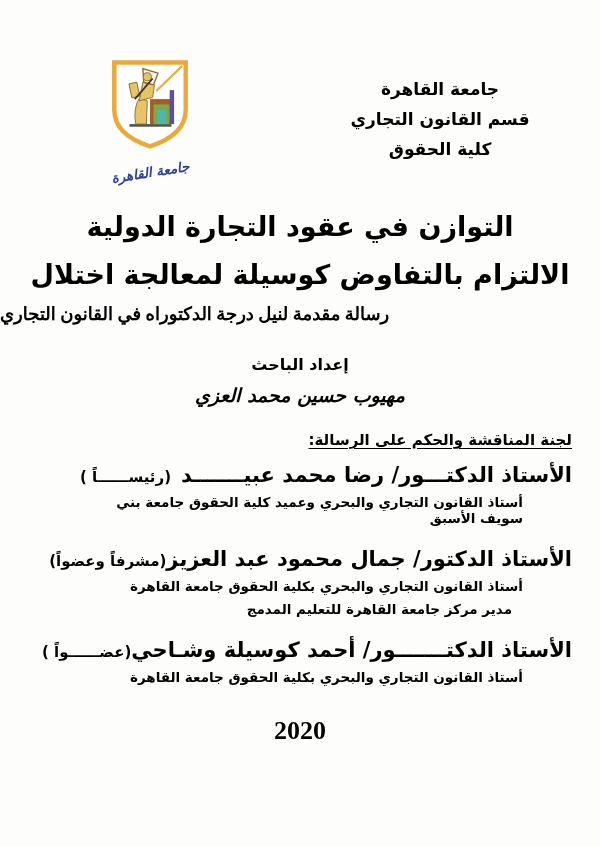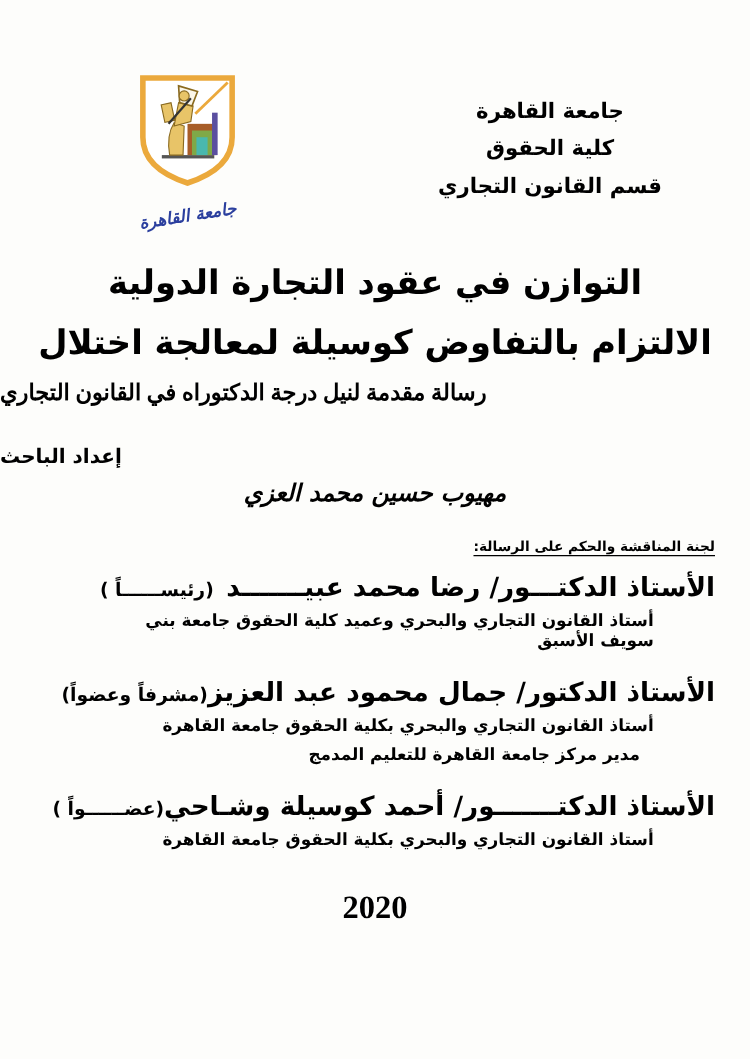--- a/index.html
+++ b/index.html
@@ -34,35 +34,35 @@
   .title-block{
     margin-top:18px;
     text-align:center;
     font-size:27px;font-weight:bold;line-height:48px;
   }
   .subtitle{
     margin-top:4px;text-align:left;
     font-size:18px;font-weight:bold;font-family:Liberation Serif, serif;
   }
   .prepared{
-    margin-top:30px;text-align:left;
+    margin-top:30px;text-align:center;
     font-size:16px;font-weight:bold;
   }
   .author-name{
     margin-top:10px;text-align:center;
     font-size:19px;font-weight:bold;font-style:italic;
   }
   
   .committee{
     margin-top:25px;
     direction:rtl;
     padding:0 28px 0 80px;
   }
   .committee-heading{
-    font-size:11px;font-weight:bold;
+    font-size:15px;font-weight:bold;
     text-decoration:underline;
     text-underline-offset:3px;
   }
   .member{margin-top:14px;}
   .member + .member{margin-top:21px;}
   .member-row{
     display:flex;justify-content:space-between;align-items:baseline;
   }
   .member-name{font-size:21px;font-weight:bold;white-space:nowrap;}
   .member-role{font-size:15px;font-weight:bold;white-space:nowrap;}
@@ -107,22 +107,22 @@
 
         <rect x="28" y="28" width="9" height="16" fill="#E8C468" stroke="#8A6A20" stroke-width="1" transform="rotate(-12 32 36)"></rect>
 
         <line x1="33" y1="46" x2="53" y2="23" stroke="#333333" stroke-width="2"></line>
       </svg>
       <div class="emblem-caption">جامعة القاهرة</div>
     </div>
 
     <div class="univ-block">
       <div>جامعة القاهرة</div>
+      <div>قسم القانون التجاري</div>
       <div>كلية الحقوق</div>
-      <div>قسم القانون التجاري</div>
     </div>
   </div>
 
   <div class="title-block">
     <div>التوازن في عقود التجارة الدولية</div>
     <div>الالتزام بالتفاوض كوسيلة لمعالجة اختلال</div>
   </div>
 
   <div class="subtitle">رسالة مقدمة لنيل درجة الدكتوراه في القانون التجاري</div>
 

